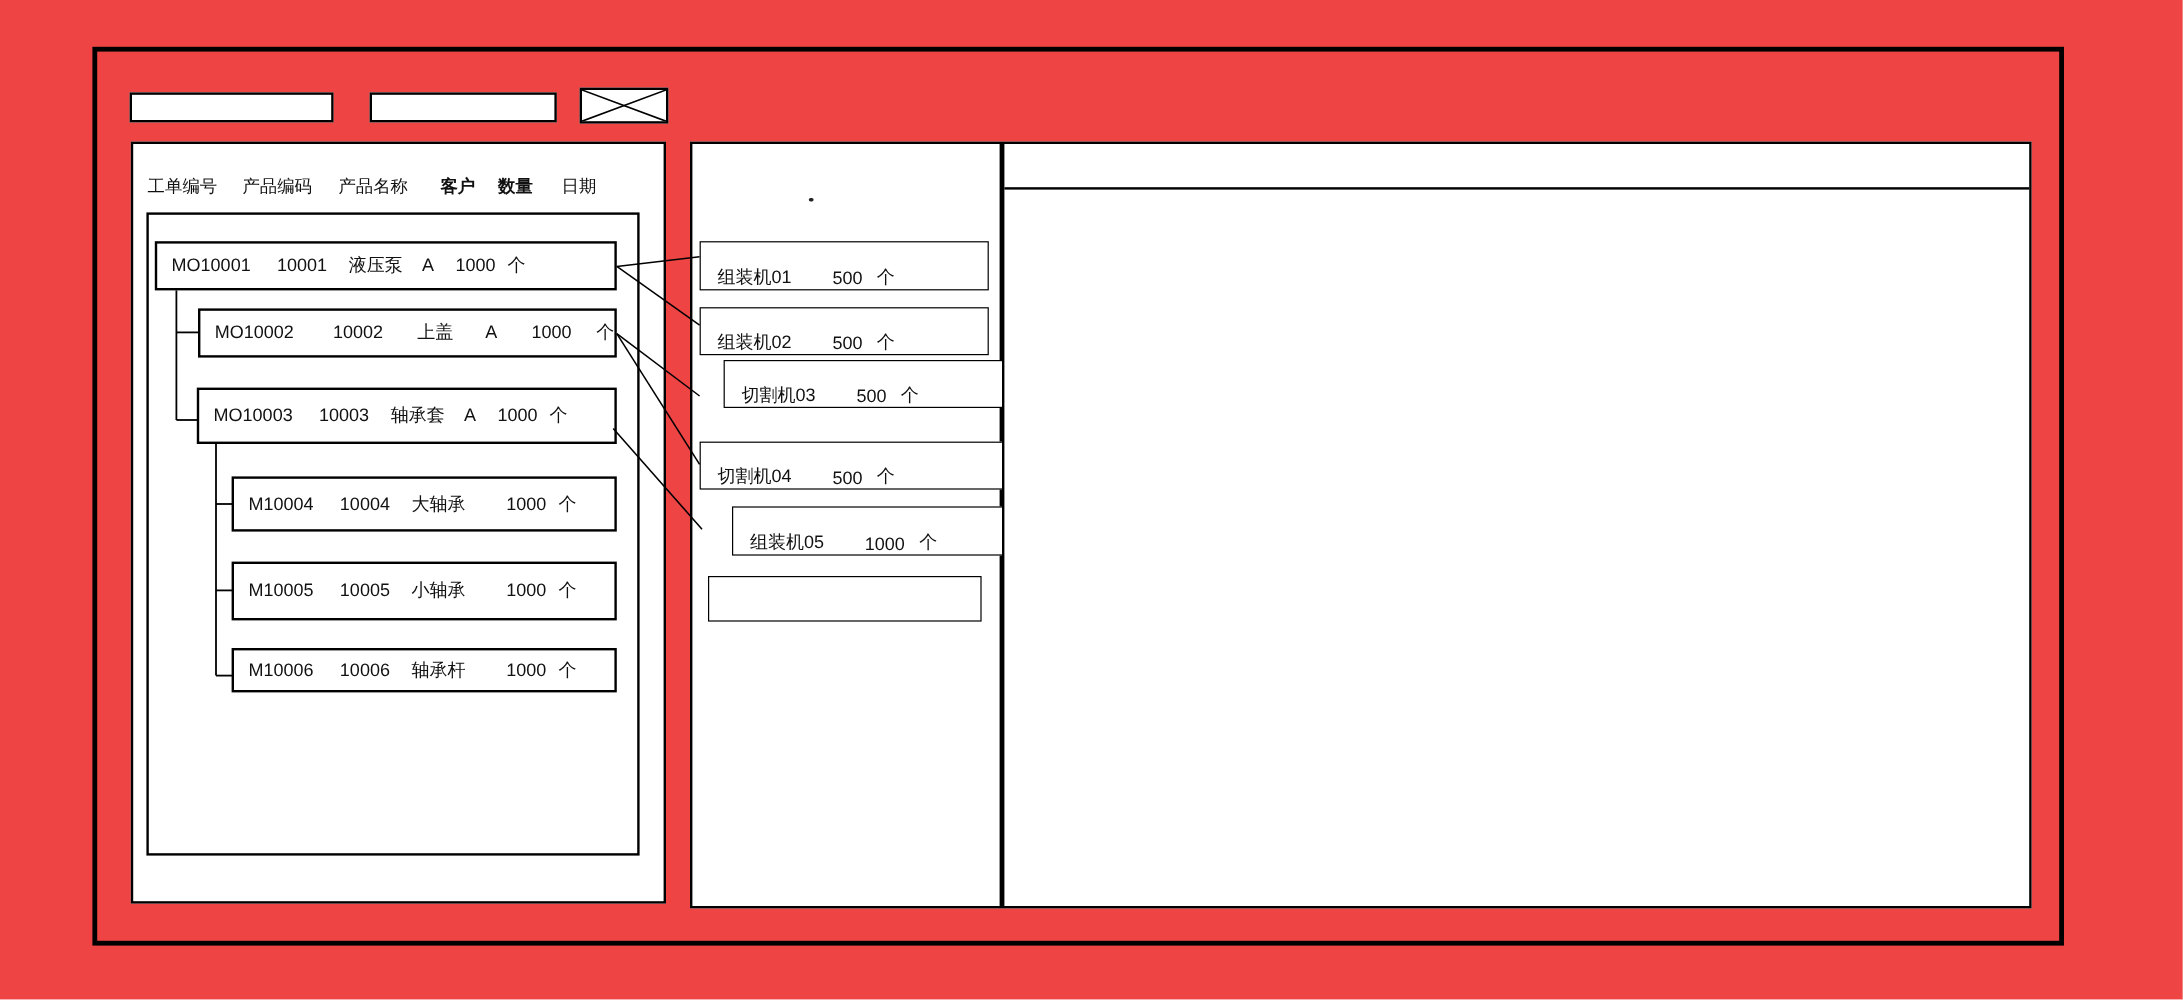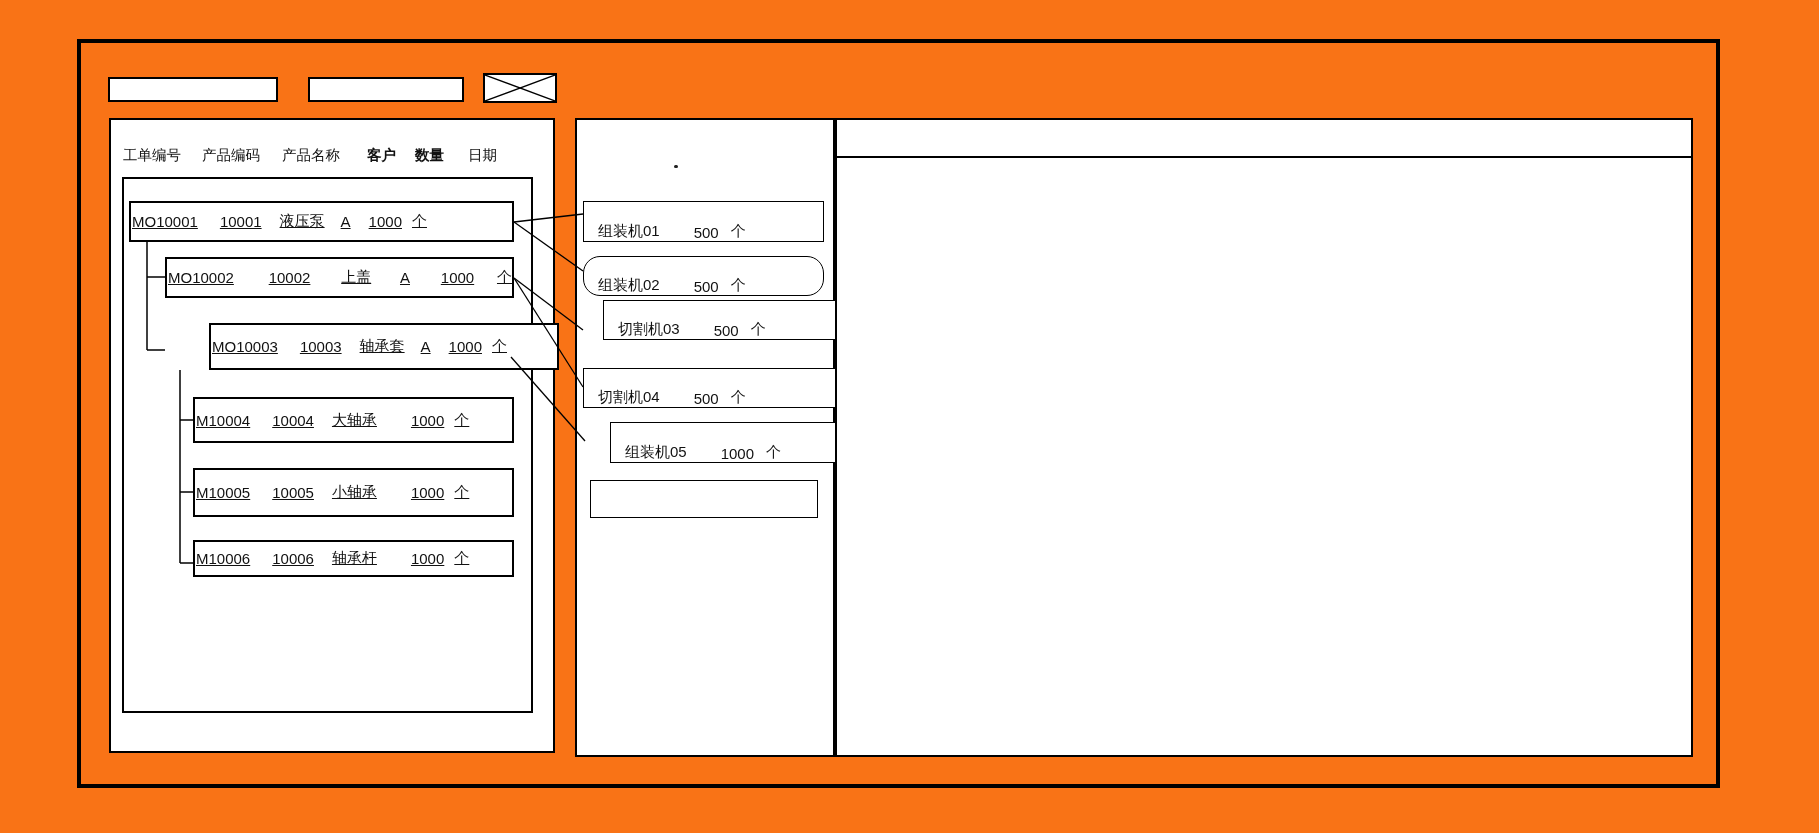--- a/index.html
+++ b/index.html
@@ -1,34 +1,34 @@
 <!DOCTYPE html>
 <html><head>
 <meta charset="utf-8">
 <style>
   html,body{margin:0;padding:0;background:#ffffff;}
   .stage{
-    position:relative;width:1819px;height:833px;background:#f97316;
+    position:relative;width:1819px;height:833px;background:#ef4444;
     font-family:"Liberation Sans","DejaVu Sans",sans-serif;color:#111111;
     overflow:hidden;
   }
   .abs{position:absolute;box-sizing:border-box;}
   .frame{border:4px solid #000;}
   .panel2{border:2px solid #000;background:#fff;}
   .panel1{border:2px solid #000;background:#fff;}
   .rect2{border:2px solid #000;background:#fff;}
   .orderbox{
     border:2px solid #000;background:#fff;display:flex;align-items:center;
     font-size:15px;white-space:nowrap;overflow:hidden;
   }
   .machinebox{
     border:1.5px solid #000;background:#fff;display:flex;align-items:flex-end;
     font-size:15px;white-space:nowrap;overflow:hidden;
   }
-  .orderbox{padding-left:1px;text-decoration:underline;}
+  .orderbox{padding-left:12px;}
   .machinebox{padding-left:14px;}
   .o-no{margin-right:22px;}
   .o-code{margin-right:18px;}
   .o-name{margin-right:16px;}
   .o-cust{margin-right:18px;}
   .o-qty{margin-right:10px;}
   .m-name{margin-right:34px;}
   .m-qty{margin-right:12px;}
   .colhdr{position:absolute;top:146px;font-size:14.5px;white-space:nowrap;color:#111;}
   .overlay{position:absolute;left:0;top:0;pointer-events:none;}
@@ -73,21 +73,21 @@
 
   <div class="abs orderbox" style="left:165px;top:257px;width:349px;height:41px;justify-content:space-between;">
     <span class="o-no">MO10002</span>
     <span class="o-code">10002</span>
     <span class="o-name">上盖</span>
     <span class="o-cust">A</span>
     <span class="o-qty">1000</span>
     <span>个</span>
   </div>
 
-  <div class="abs orderbox" style="left:164px;top:323px;width:350px;height:47px;margin-left:45px;">
+  <div class="abs orderbox" style="left:164px;top:323px;width:350px;height:47px;">
     <span class="o-no">MO10003</span>
     <span class="o-code">10003</span>
     <span class="o-name">轴承套</span>
     <span class="o-cust">A</span>
     <span class="o-qty">1000</span>
     <span>个</span>
   </div>
 
   <div class="abs orderbox" style="left:193px;top:397px;width:321px;height:46px;text-align:center;">
     <span class="o-no">M10004</span>
@@ -117,21 +117,21 @@
   </div>
 
   <div class="abs panel1" style="left:575px;top:118px;width:260px;height:639px;"></div>
   <div class="dot" style="left:674px;top:165px;"></div>
 
   <div class="abs machinebox" style="left:583px;top:201px;width:241px;height:41px;">
     <span class="m-name">组装机01</span>
     <span class="m-qty">500</span>
     <span>个</span>
   </div>
-  <div class="abs machinebox" style="left:583px;top:256px;width:241px;height:40px;border-radius:17px;">
+  <div class="abs machinebox" style="left:583px;top:256px;width:241px;height:40px;">
     <span class="m-name">组装机02</span>
     <span class="m-qty">500</span>
     <span>个</span>
   </div>
   <div class="abs machinebox" style="left:583px;top:300px;width:241px;height:40px;margin-left:20px;">
     <span class="m-name">切割机03</span>
     <span class="m-qty">500</span>
     <span>个</span>
   </div>
   <div class="abs machinebox" style="left:583px;top:368px;width:278px;height:40px;">

